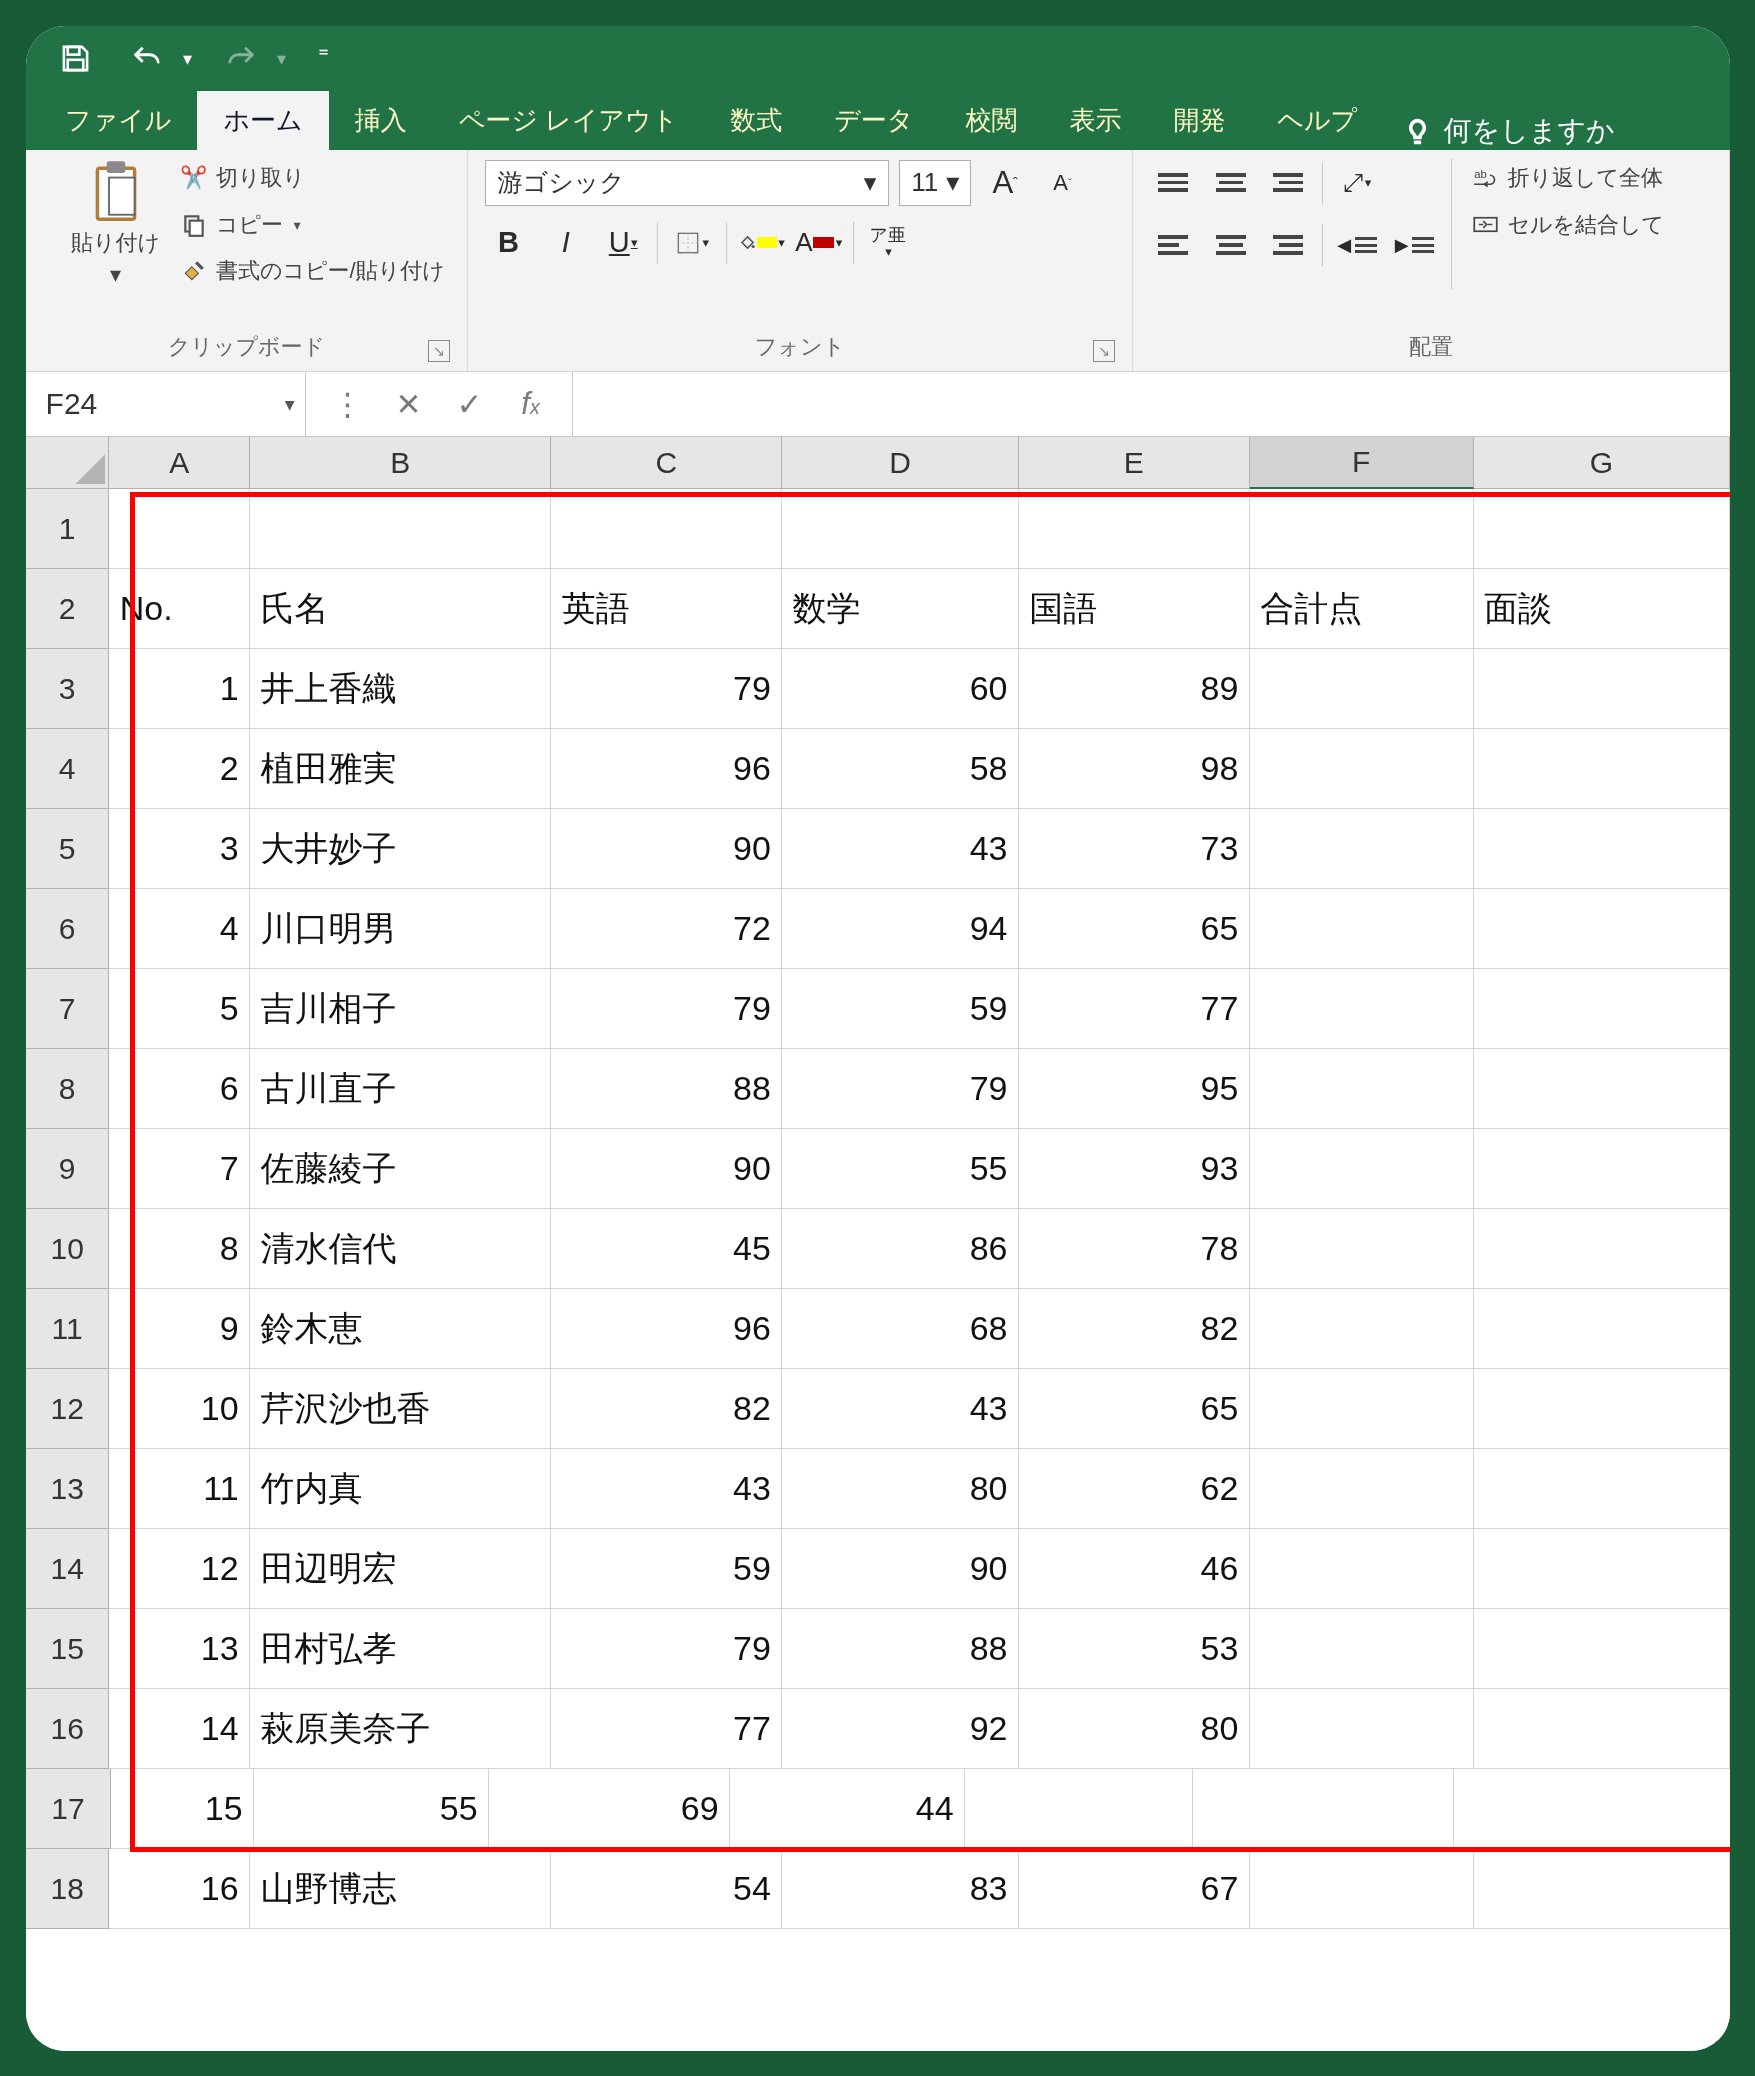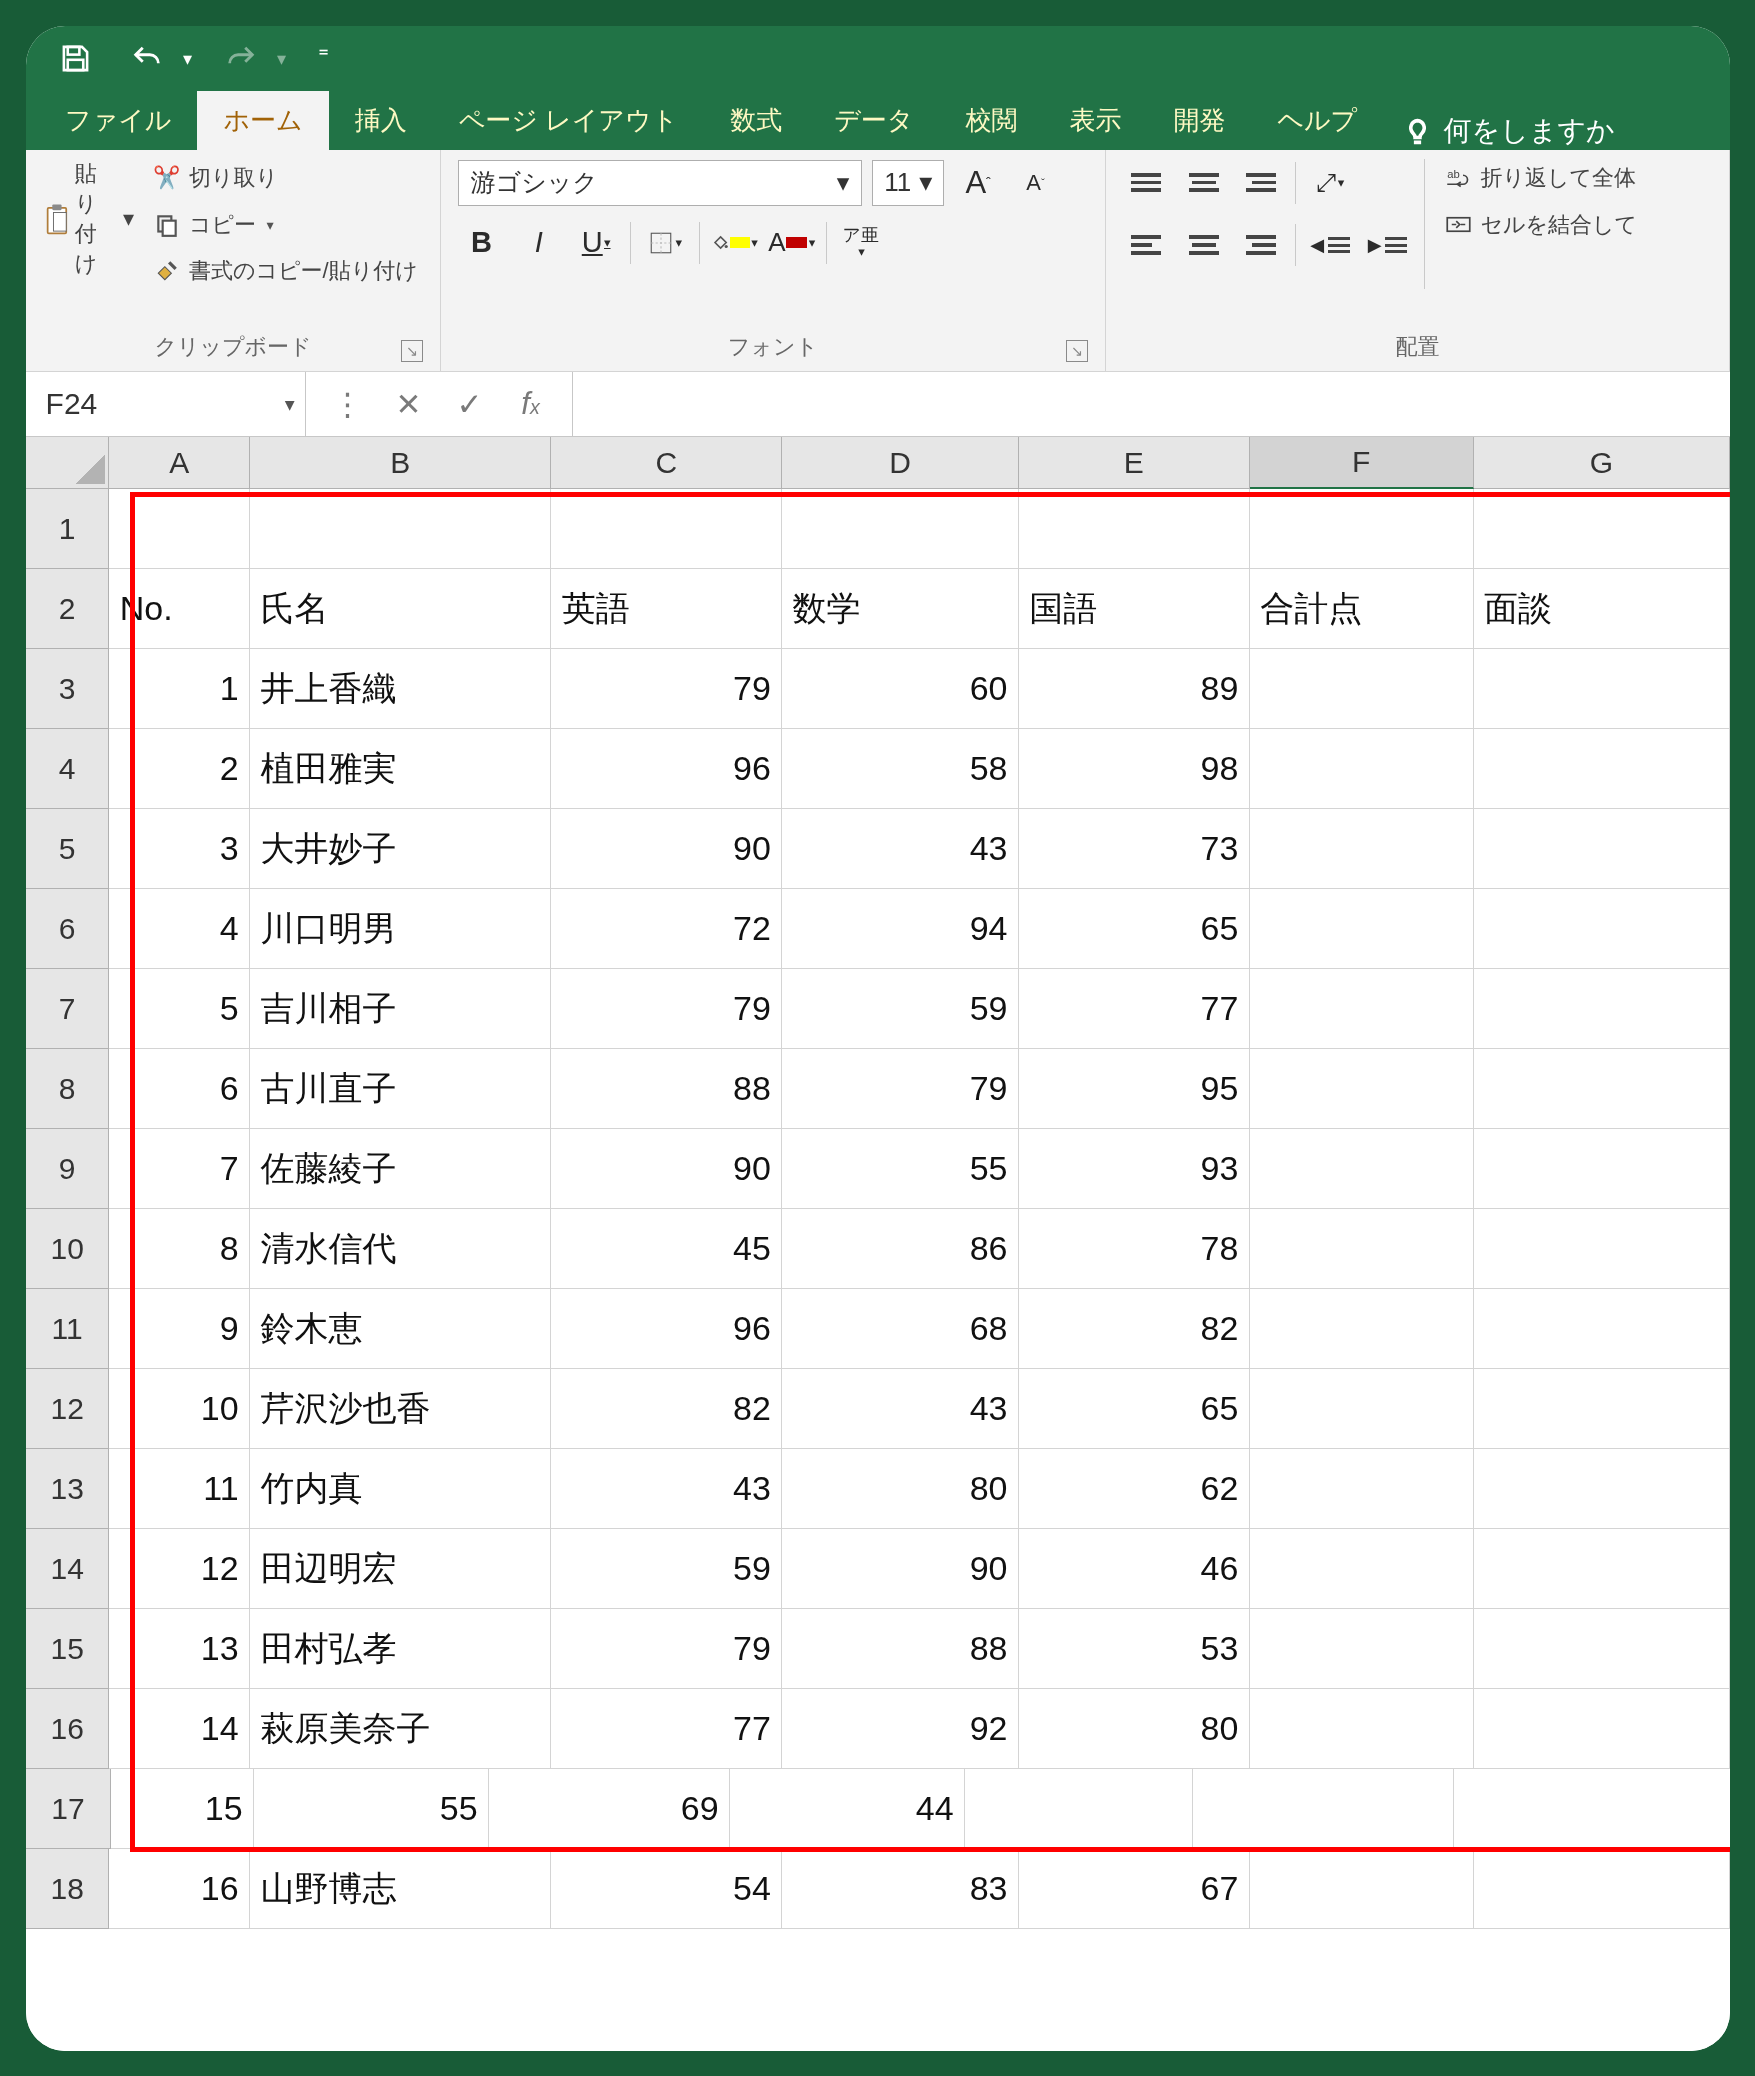--- a/index.html
+++ b/index.html
@@ -38,21 +38,21 @@
 }
 .tab {
   padding: 0 26px;
   height: 59px; line-height: 59px;
   font-size: 26px;
   color: #fef9c3;
   cursor: pointer;
 }
 .tab.active {
   background: #f3f3f3;
-  color: #a16207;
+  color: #0f172a;
   font-weight: 400;
 }
 .tell-me { display:flex; align-items:center; gap:11.7px; padding:0 19.6px; color:#fff; font-size:28px; }
 .tell-me svg { width:29px; height:29px; fill:none; stroke:#fff; stroke-width:3; }
 
 .ribbon {
   background: #f3f3f3;
   border-bottom: 1.3px solid #d4d4d4;
   display: flex;
   height: 222px;
@@ -69,21 +69,21 @@
 }
 .dialog-launcher {
   position:absolute; right:0; bottom:3.9px;
   width:22px; height:22px;
   border:1.3px solid #8a8a8a; color:#8a8a8a;
   font-size:14.3px; display:flex; align-items:center; justify-content:center;
 }
 .r-btn { display:flex; align-items:center; gap:7.8px; font-size:22px; color:#444; padding:3.9px 5.2px; }
 .r-btn .dd { font-size:14.3px; color:#555; margin-left:2.6px; }
 .r-col { display:flex; flex-direction:column; gap:9px; }
-.big-btn { display:flex; flex-direction:row; align-items:center; font-size:22px; color:#444; gap:3.9px; width:91px; }
+.big-btn { display:flex; flex-direction:column; align-items:center; font-size:22px; color:#444; gap:3.9px; width:91px;margin-left:27px; }
 .ico { width:29px; height:29px; display:flex; align-items:center; justify-content:center; }
 .font-name {
   width: 404px; height: 46px;
   border:1.3px solid #aeaeae; background:#fff;
   display:flex; align-items:center; padding:0 11.7px;
   font-size:25px; color:#333;
 }
 .font-name .dd { margin-left:auto; }
 .font-size {
   width:72px; height:46px;

